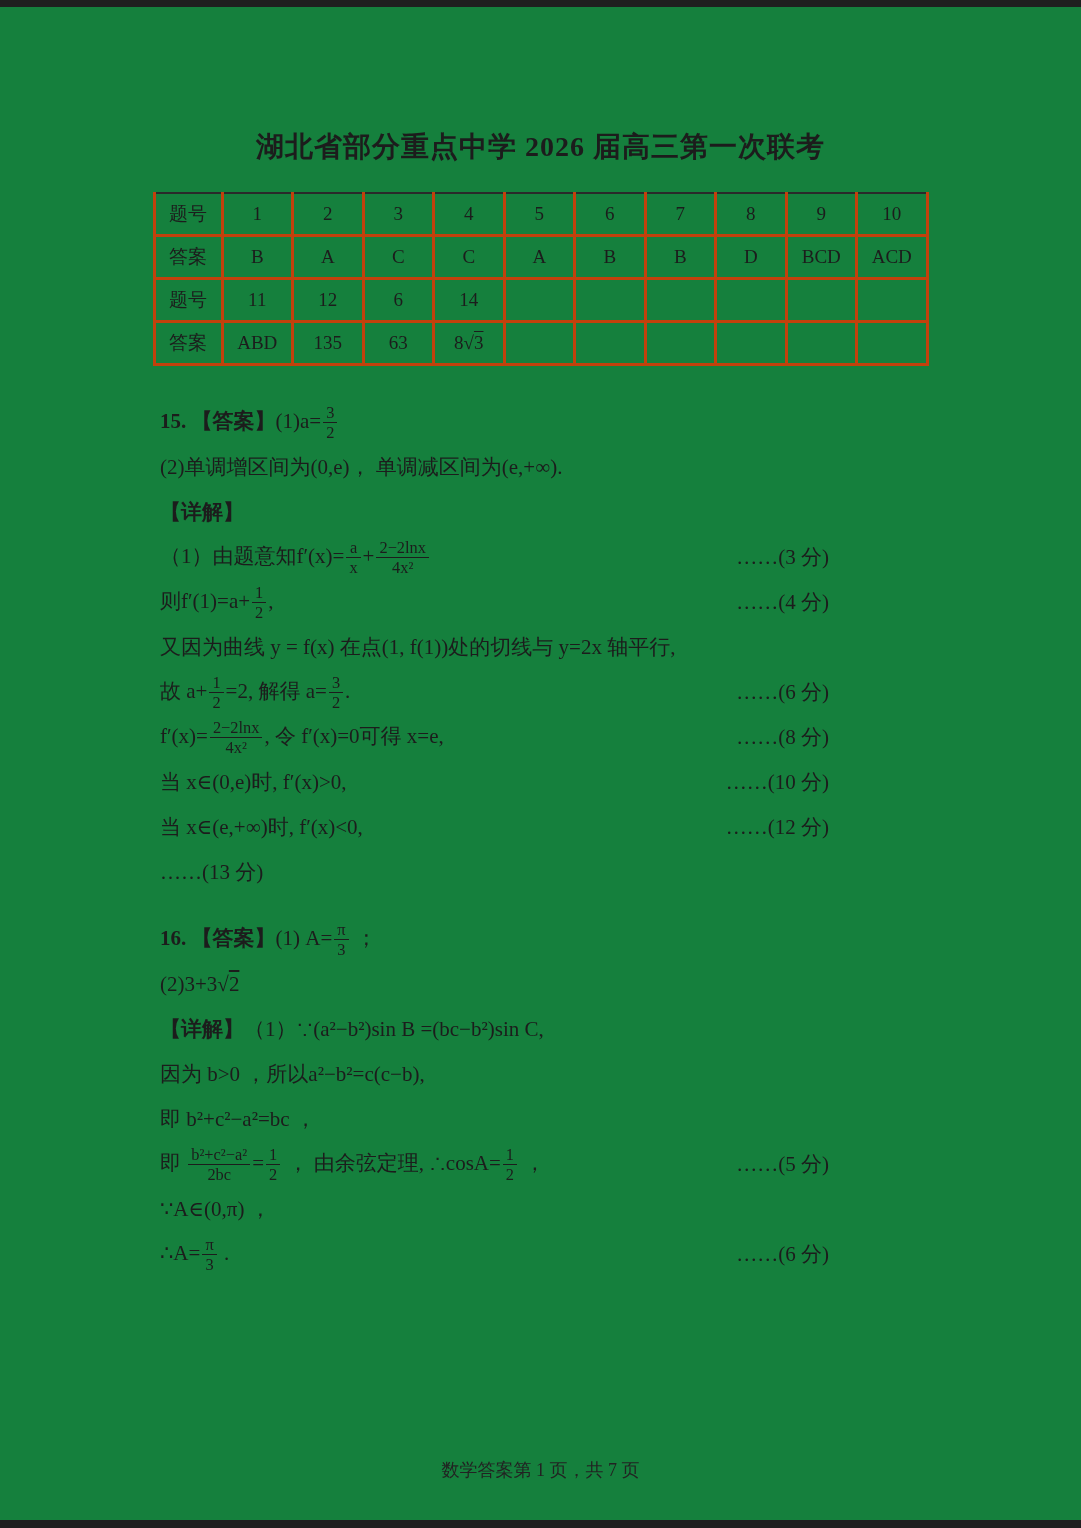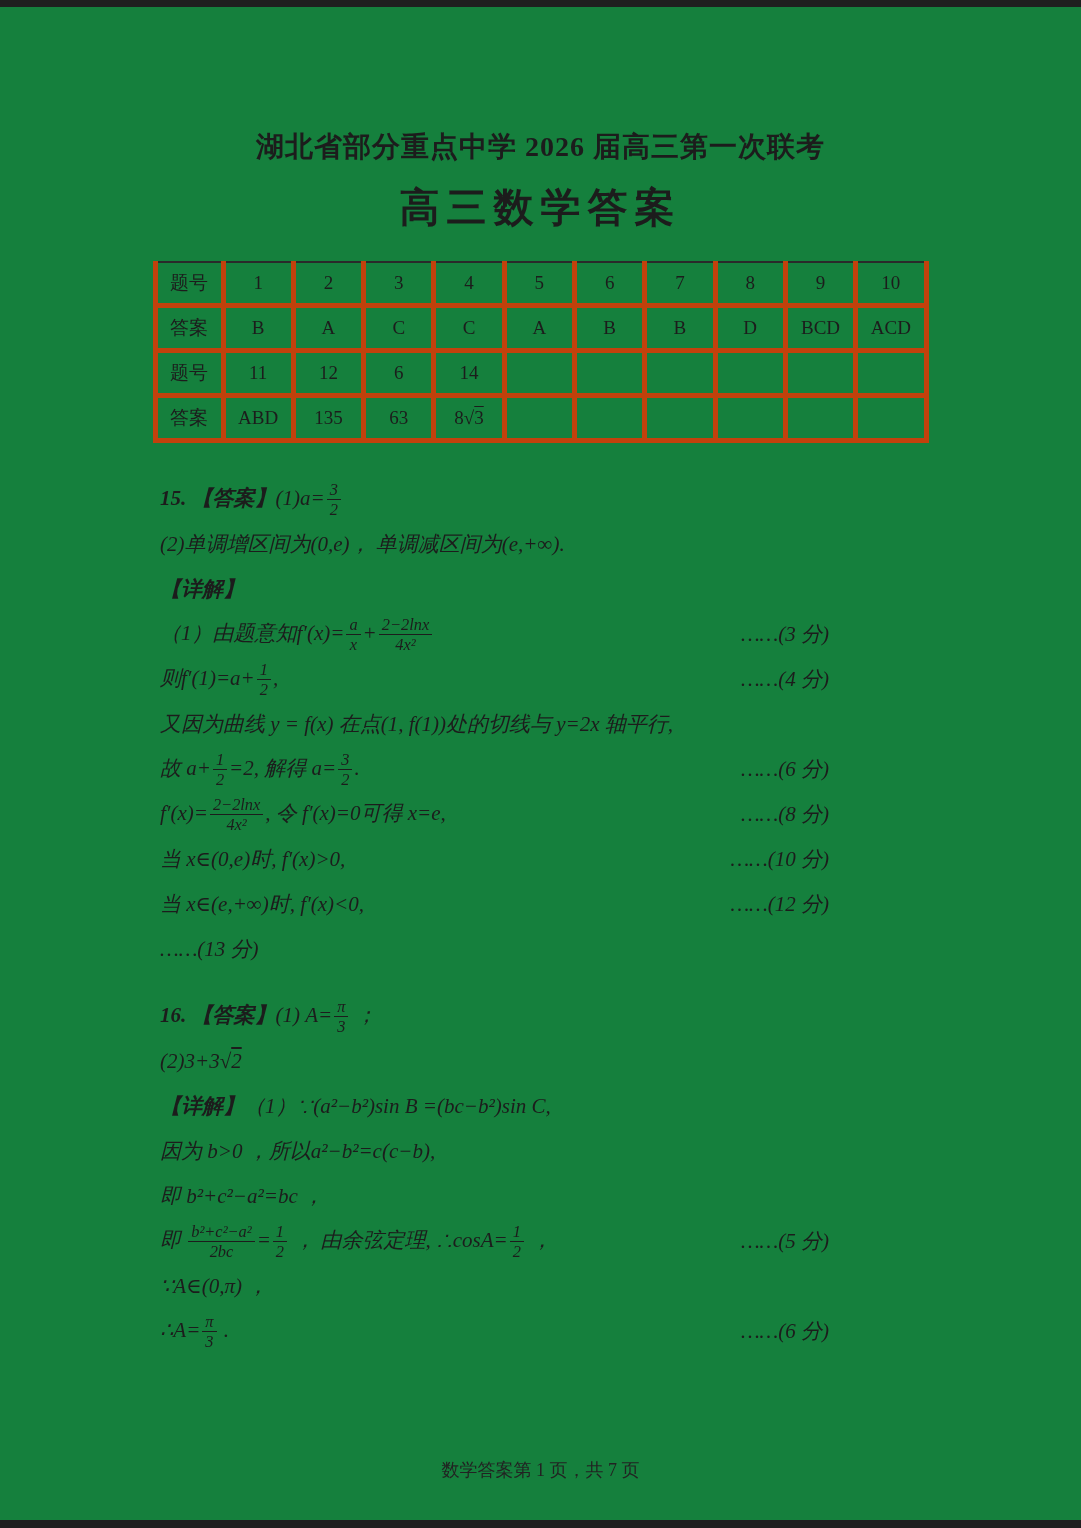--- a/index.html
+++ b/index.html
@@ -32,40 +32,39 @@
   }
 
   table.answer-table {
     border-collapse:collapse;
     table-layout:fixed;
     width:776px;
     margin:26px auto 0;
     border:2px solid #2a2a2a;
   }
   table.answer-table td {
-    border:5px solid #c2410c;
+    border:3px solid #c2410c;
     height:38px;
     text-align:center;
     vertical-align:middle;
     font-size:19px;
     overflow:hidden;
   }
   tr.section-start td { border-top:2px solid #2a2a2a; }
 
   .content {
     margin:34px 150px 0 160px;
     font-size:21px;
     line-height:1.25;
   }
   .solution + .solution { margin-top:22px; }
   .line {
     display:flex;
     align-items:center;
     min-height:45px;
-    font-style:italic;
   }
   .line .ltext { flex:1; }
   .line .score { white-space:nowrap; margin-right:102px; }
   .b { font-weight:bold; }
 
   .frac {
     display:inline-flex;
     flex-direction:column;
     vertical-align:middle;
     text-align:center;
@@ -88,21 +87,20 @@
     color:#222;
   }
 </style>
 </head>
 <body>
 
 <div class="page">
   <div class="edge-strip edge-top"></div>
 
   <h1 class="exam-title">湖北省部分重点中学 2026 届高三第一次联考</h1>
-  <h2 class="answers-title">高三数学答案</h2>
 
   <table class="answer-table">
     <colgroup>
       <col style="width:68px">
       <col>
         <col>
         <col>
         <col>
         <col>
         <col>

